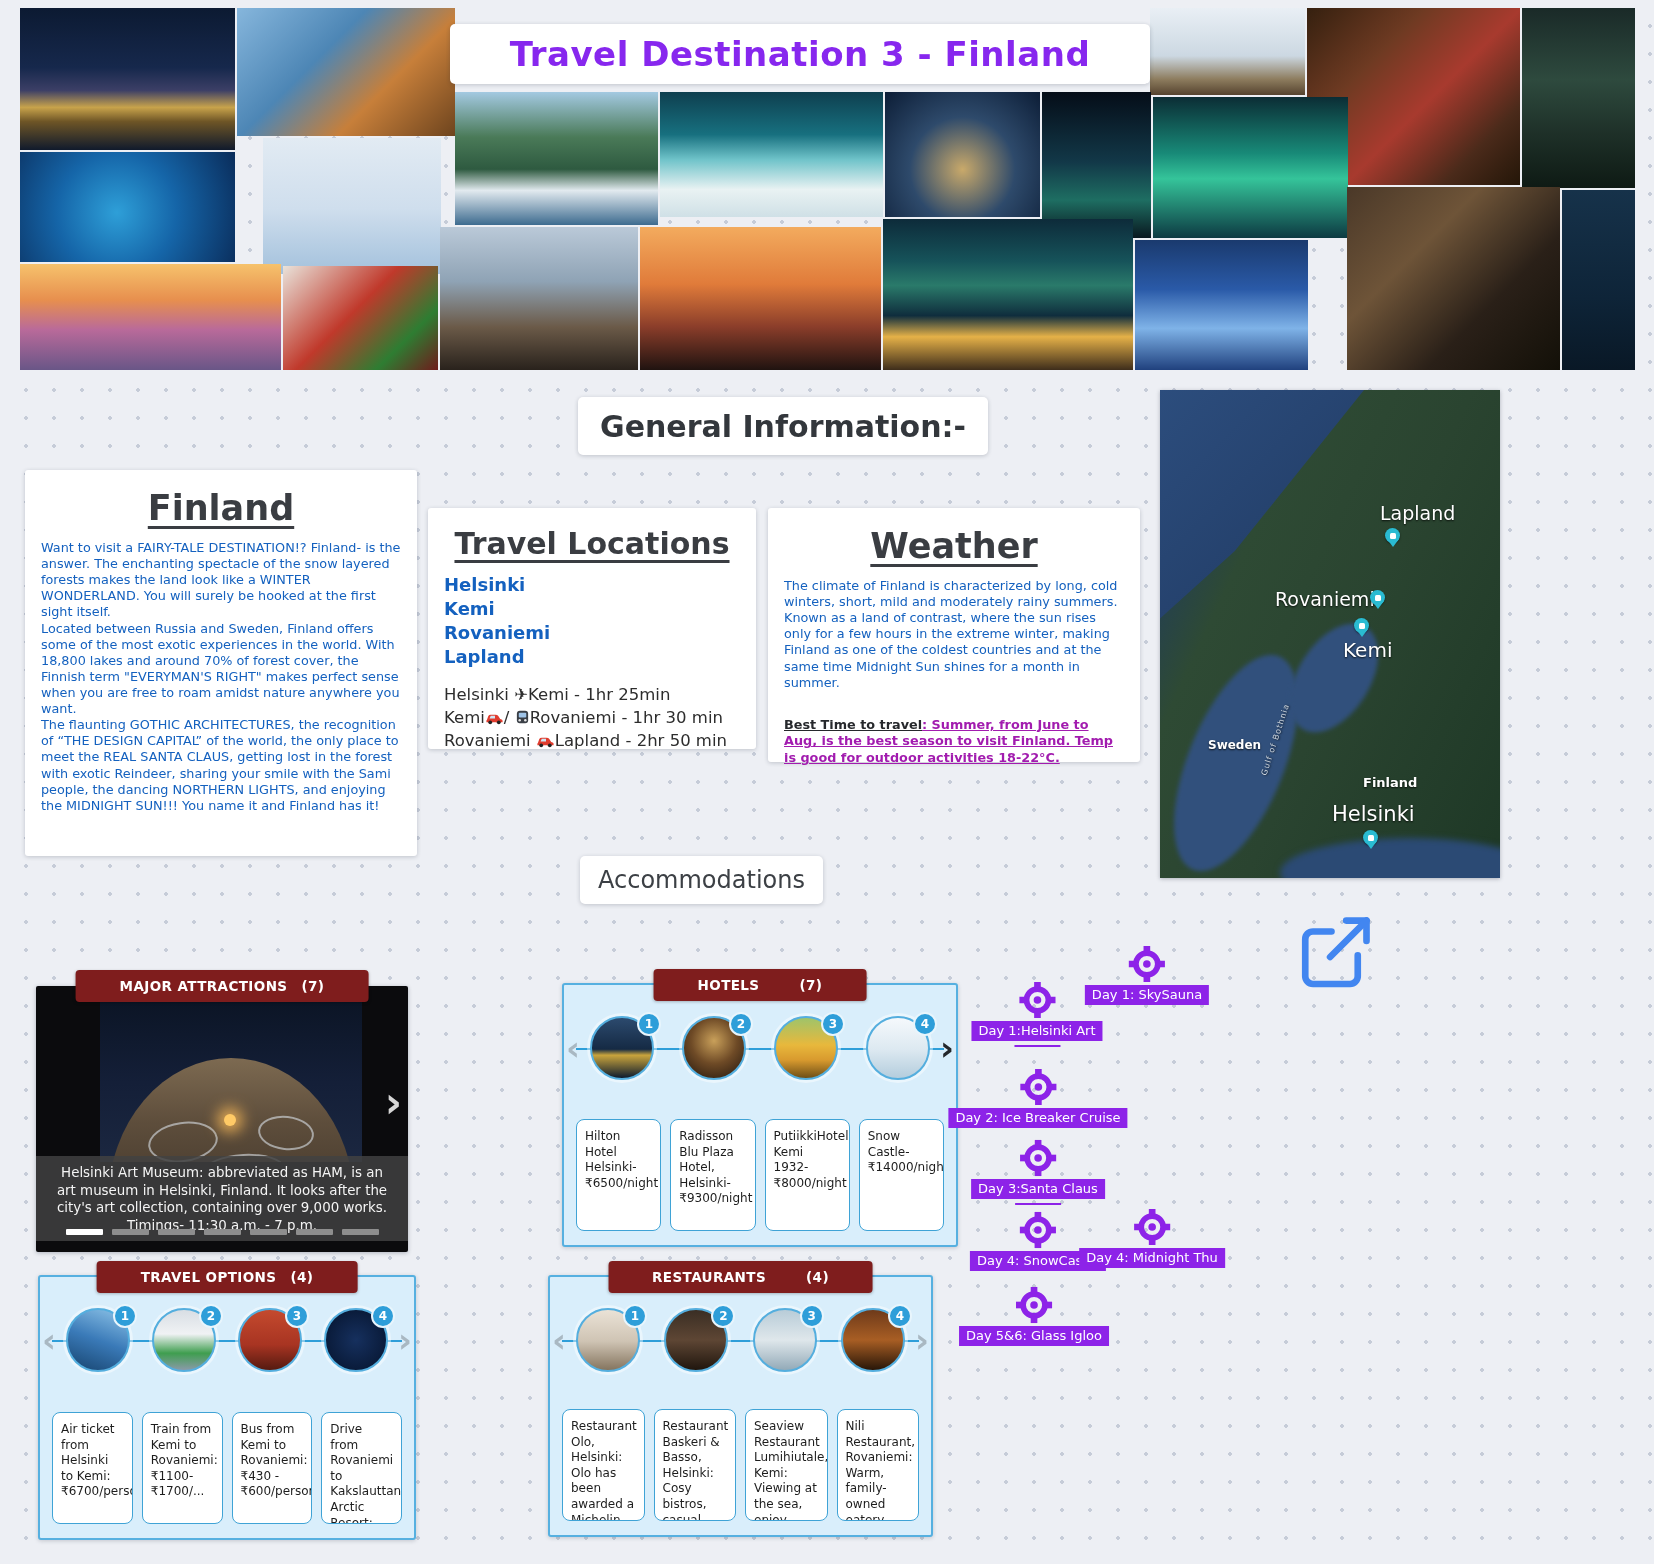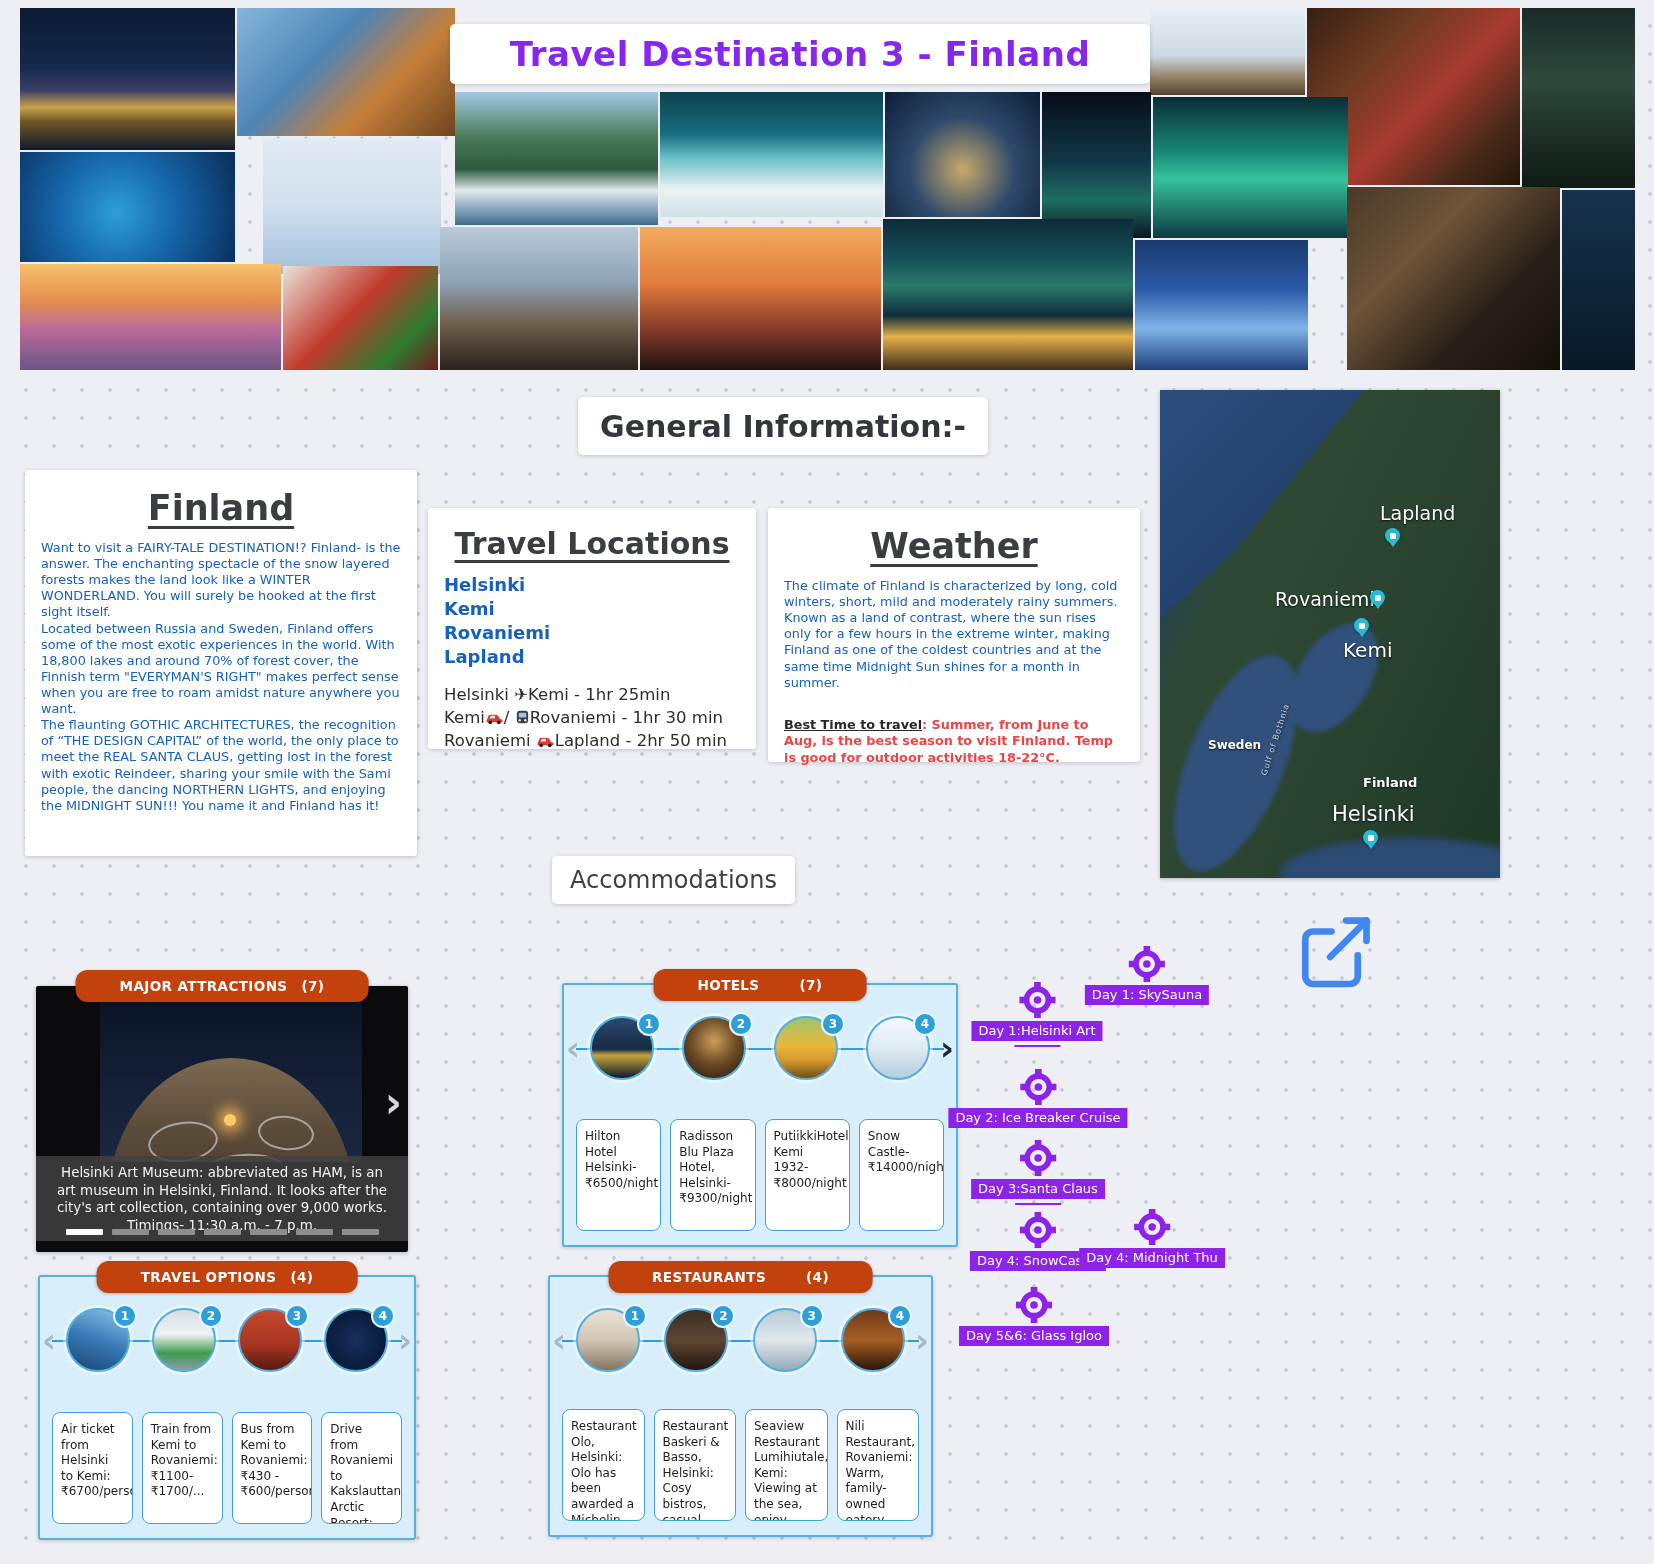--- a/index.html
+++ b/index.html
@@ -32,39 +32,39 @@
   .t18{left:1115px;top:232px;width:173px;height:130px;background:linear-gradient(180deg,#1a3a6e 0%,#2a5aa8 38%,#7fb3e8 68%,#20417e 100%);}
   .t19{left:1327px;top:179px;width:213px;height:183px;background:linear-gradient(135deg,#4a3828 0%,#6e5438 34%,#2a2018 66%,#131008 100%);}
   .t20{left:1542px;top:182px;width:73px;height:180px;background:linear-gradient(180deg,#16324a 0%,#0e2438 60%,#091826 100%);}
 
   
   .white-card{position:absolute;background:#fff;border-radius:5px;box-shadow:0 1px 4px rgba(30,40,60,.22);display:flex;align-items:center;justify-content:center;}
   #title-card{left:450px;top:24px;width:700px;height:60px;}
   #title-card .txt{color:#8727ee;font-size:34px;font-weight:800;letter-spacing:.5px;}
   #gi-card{left:578px;top:397px;width:410px;height:58px;}
   #gi-card .txt{color:#33373c;font-size:30px;font-weight:800;}
-  #acc-card{left:552px;top:856px;width:243px;height:48px;}
+  #acc-card{left:580px;top:856px;width:243px;height:48px;}
   #acc-card .txt{color:#3c4045;font-size:24px;font-weight:500;}
 
   
   .info-card{position:absolute;background:#fff;border-radius:3px;box-shadow:0 1px 4px rgba(30,40,60,.22);padding:14px 16px;}
   #finland-card{left:25px;top:470px;width:392px;height:386px;}
   #locations-card{left:428px;top:508px;width:328px;height:241px;}
   #weather-card{left:768px;top:508px;width:372px;height:254px;}
   .h-underline{display:block;text-align:center;color:#3a3d42;font-weight:800;text-decoration:underline;text-underline-offset:6px;margin:4px 0 12px;}
   #finland-card .h-underline{font-size:35px;}
   #locations-card .h-underline{font-size:30px;}
   #weather-card .h-underline{font-size:35px;}
   .blue-par{color:#1461bf;font-weight:400;font-size:12.8px;line-height:1.26;}
   .loc-item{color:#1461bf;font-weight:700;font-size:18px;line-height:1.33;}
   .routes{margin-top:14px;color:#2d2d2d;font-size:16.5px;line-height:1.4;}
   .veh{display:inline-block;vertical-align:-2px;}
   .best-line{margin-top:26px;font-size:12.8px;line-height:1.3;}
   .best-label{color:#26282c;font-weight:800;text-decoration:underline;}
-  .best-text{color:#ef4444;font-weight:700;}
+  .best-text{color:#a21caf;font-weight:700;text-decoration:underline;}
 
   
   #map{position:absolute;left:1160px;top:390px;width:340px;height:488px;overflow:hidden;
     background:linear-gradient(115deg,#27476e 0%,#203c5e 10%,#2e4a34 28%,#2a4430 55%,#243e2b 78%,#1e3826 100%);box-shadow:0 1px 4px rgba(30,40,60,.3);}
   #map .sea{position:absolute;left:0;top:0;width:100%;height:60%;background:linear-gradient(135deg,#2c4d7d 0%,#24406b 45%,transparent 72%);clip-path:polygon(0 0,60% 0,22% 55%,0 78%);}
   #map .gulf{position:absolute;left:28px;top:258px;width:96px;height:230px;background:#31507c;border-radius:50%;transform:rotate(22deg);filter:blur(2px);}
   #map .gulf2{position:absolute;left:138px;top:228px;width:72px;height:120px;background:#31507c;border-radius:50%;transform:rotate(32deg);filter:blur(2px);}
   #map .sea-bottom{position:absolute;left:120px;top:448px;width:260px;height:70px;background:#2b4a74;border-radius:50%;filter:blur(3px);}
   .map-label{position:absolute;color:#fff;text-shadow:0 1px 2px rgba(0,0,0,.8);white-space:nowrap;}
   .ml-lapland{left:220px;top:112px;font-size:19px;}
@@ -80,21 +80,21 @@
   .pin-lapland{left:225px;top:138px;}
   .pin-rovaniemi{left:210px;top:200px;}
   .pin-kemi{left:194px;top:228px;}
   .pin-helsinki{left:203px;top:440px;}
 
   
   #ext-link{position:absolute;left:1293px;top:903px;width:84px;height:94px;cursor:pointer;}
 
   
   #attractions{position:absolute;left:36px;top:986px;width:372px;height:266px;background:#0b0b0d;border-radius:2px;box-shadow:0 1px 4px rgba(30,40,60,.3);}
-  .pill{position:absolute;top:-16px;left:50%;transform:translateX(-50%);background:#c2410c;color:#fff;border-radius:12px;height:32px;display:flex;align-items:center;white-space:nowrap;font-weight:700;font-size:13.5px;letter-spacing:.4px;padding:0 44px;box-shadow:0 1px 3px rgba(0,0,0,.25);z-index:5;}
+  .pill{position:absolute;top:-16px;left:50%;transform:translateX(-50%);background:#7f1d1d;color:#fff;border-radius:4px;height:32px;display:flex;align-items:center;white-space:nowrap;font-weight:700;font-size:13.5px;letter-spacing:.4px;padding:0 44px;box-shadow:0 1px 3px rgba(0,0,0,.25);z-index:5;}
   .pill .cnt{margin-left:14px;}
   .pill.wide .cnt{margin-left:40px;}
   .attr-photo{position:absolute;left:64px;top:0;width:262px;height:176px;overflow:hidden;background:linear-gradient(180deg,#0a1322 0%,#141f38 55%,#1b2740 100%);}
   .attr-arch{position:absolute;bottom:-46px;left:8px;width:246px;height:150px;border-radius:50% 50% 0 0/96% 96% 0 0;background:linear-gradient(180deg,#7d6a51 0%,#5e4e3c 42%,#42362a 100%);}
   .attr-scribble{position:absolute;border:2px solid rgba(230,238,248,.55);border-radius:50%;}
   .s1{left:40px;top:64px;width:70px;height:40px;transform:rotate(-8deg);}
   .s2{left:150px;top:58px;width:56px;height:34px;transform:rotate(6deg);}
   .s3{left:96px;top:96px;width:80px;height:30px;transform:rotate(-3deg);}
   .attr-glow{position:absolute;left:124px;top:128px;width:12px;height:12px;border-radius:50%;background:#ffca66;box-shadow:0 0 14px 7px rgba(255,190,90,.75);}
   .attr-caption{position:absolute;left:0;right:0;top:170px;padding:8px 14px 6px;background:rgba(66,66,66,.84);color:#f4f4f4;font-size:13.4px;line-height:1.32;text-align:center;}

